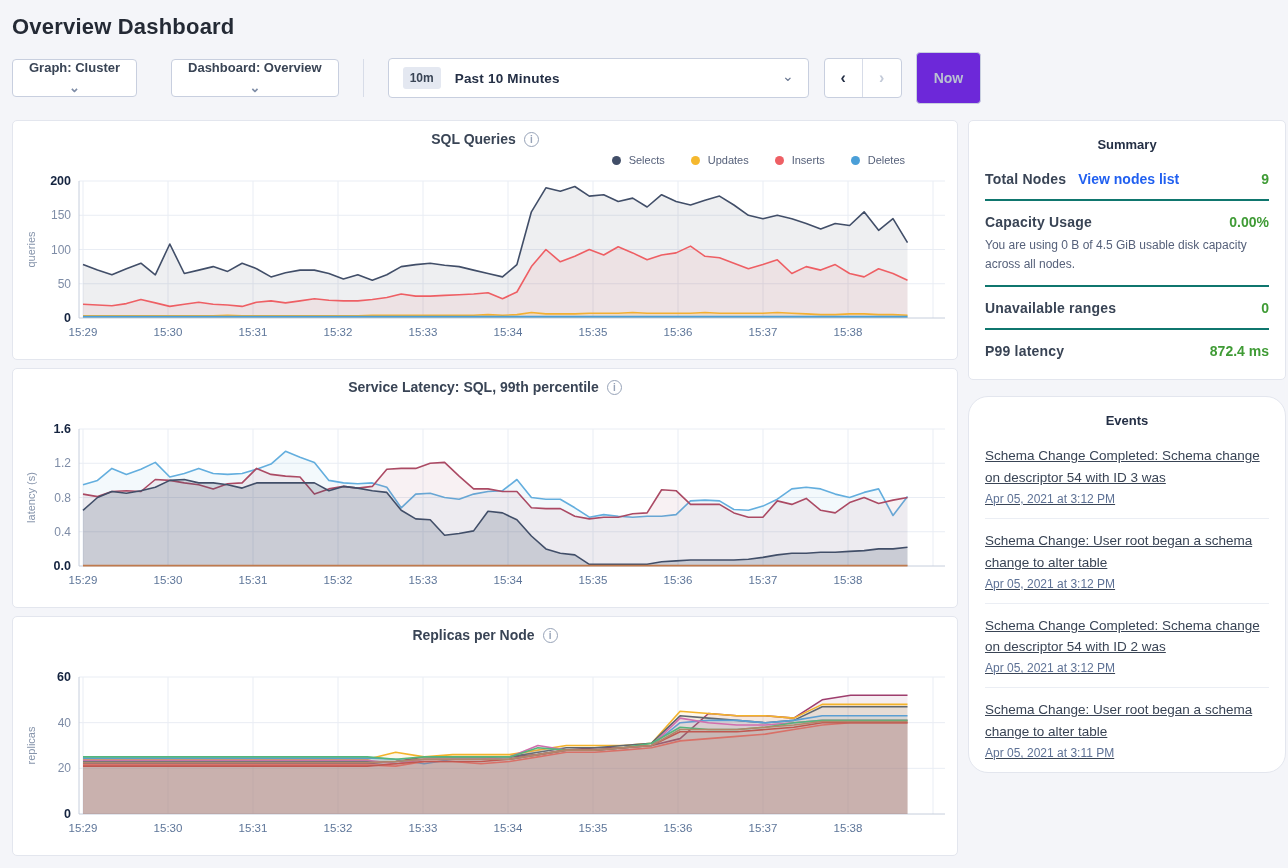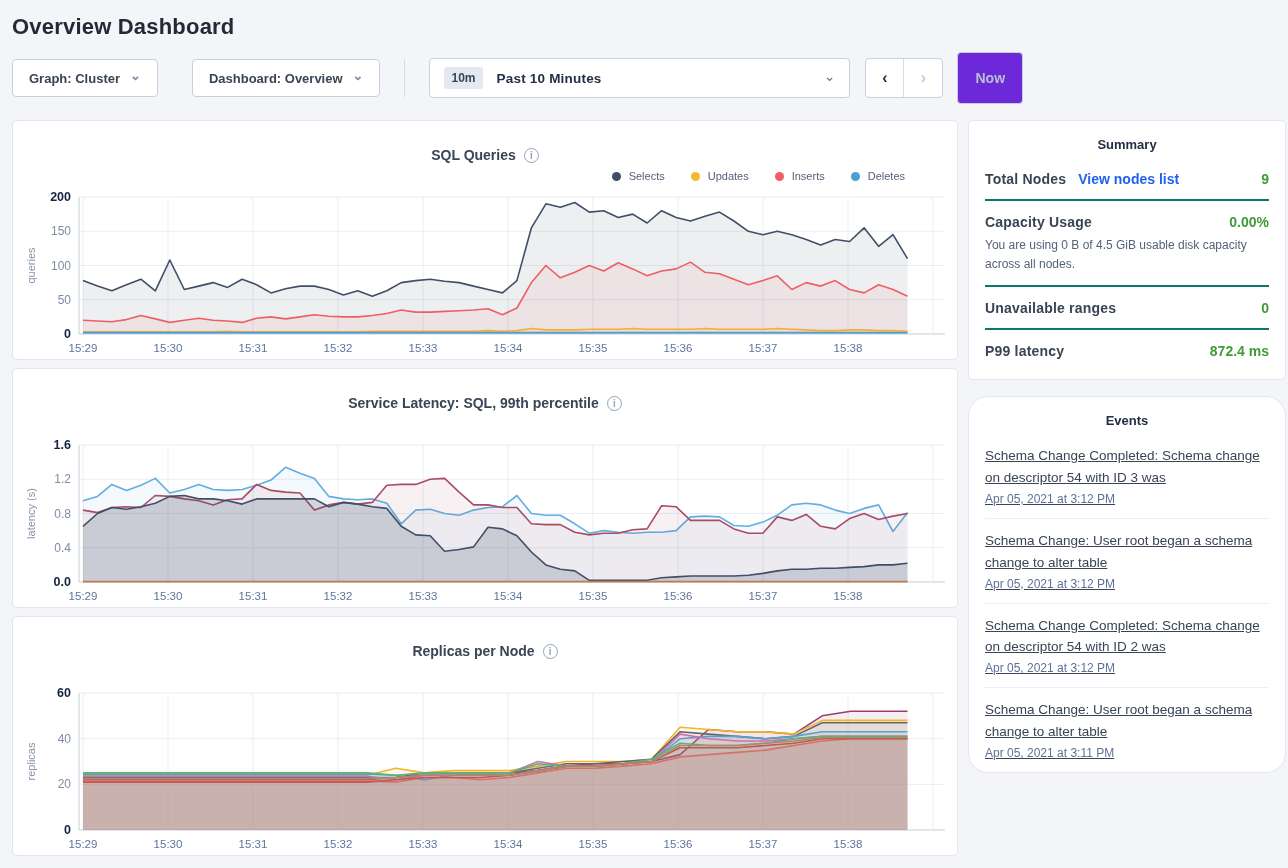--- a/index.html
+++ b/index.html
@@ -6,21 +6,21 @@
   html,body { width:1288px; height:868px; overflow:hidden; }
   body { background:#f4f5f9; font-family:"Liberation Sans", sans-serif; color:#394455; }
 
   .page { padding:12px 2px 0 12px; }
   h1.page-title { font-size:22px; font-weight:600; color:#242a35; letter-spacing:.2px; padding:2px 0 18px 0; }
 
   
   .controls { display:flex; align-items:center; height:40px; margin-bottom:22px; }
   .dd-btn { background:#fff; border:1px solid #c8cfdf; border-radius:4px; height:38px;
             display:flex; align-items:center; gap:10px; padding:0 16px; font-size:13px;
-            font-weight:bold; color:#394455; cursor:pointer; }
+            font-weight:bold; color:#394455; cursor:pointer;flex-direction:column; }
   .dd-btn .caret { color:#7e8ca6; font-size:13px; line-height:10px; transform:translateY(-2px); }
   .dd-gap { width:34px; }
   .vdivider { width:1px; height:38px; background:#d7dce8; margin:0 24px; }
   .time-picker { background:#fff; border:1px solid #c8cfdf; border-radius:4px; height:40px; width:421px;
                  display:flex; align-items:center; padding:0 14px; cursor:pointer; }
   .time-badge { background:#e4e8f1; border-radius:3px; font-size:12px; font-weight:bold; color:#394455;
                 padding:4px 7px; margin-right:14px; }
   .time-label { font-size:13.5px; font-weight:bold; color:#242f45; letter-spacing:.2px; }
   .time-caret { margin-left:auto; color:#6b7892; font-size:14px; transform:translateY(-2px); }
   .arrow-group { display:flex; margin-left:15px; border:1px solid #c8cfdf; border-radius:4px; background:#fff; height:40px; }
@@ -30,21 +30,21 @@
   .arrow-btn.next { color:#c3cad8; cursor:default; }
   .now-btn { margin-left:14px; height:52px; background:#6d28d9; border:1px solid #c8cfdf; border-radius:4px;
              padding:0 17px; font-size:14px; font-weight:bold; color:#b9c1d1; display:flex; align-items:center; cursor:default; }
 
   
   .main { display:flex; gap:10px; }
   .charts-col { width:946px; }
   .sidebar { width:318px; }
 
   .card { background:#fff; border:1px solid #e3e6ee; border-radius:5px; }
-  .chart-card { height:240px; margin-bottom:8px; padding-top:24px; }
+  .chart-card { height:240px; margin-bottom:8px; padding-top:8px; }
   .chart-title-row { display:flex; align-items:center; justify-content:center; gap:8px; height:20px; }
   .chart-title { font-size:14px; font-weight:bold; color:#394455; }
   .info-icon { width:15px; height:15px; border:1px solid #97a3b8; border-radius:50%; color:#97a3b8;
                font-size:10px; line-height:13px; text-align:center; font-weight:bold; }
   .legend-row { height:22px; display:flex; justify-content:flex-end; align-items:center; gap:26px; padding-right:52px; }
   .legend-item { display:flex; align-items:center; gap:8px; font-size:11px; color:#56617a; }
   .legend-dot { width:9px; height:9px; border-radius:50%; }
   svg.chart { display:block; }
 
   

